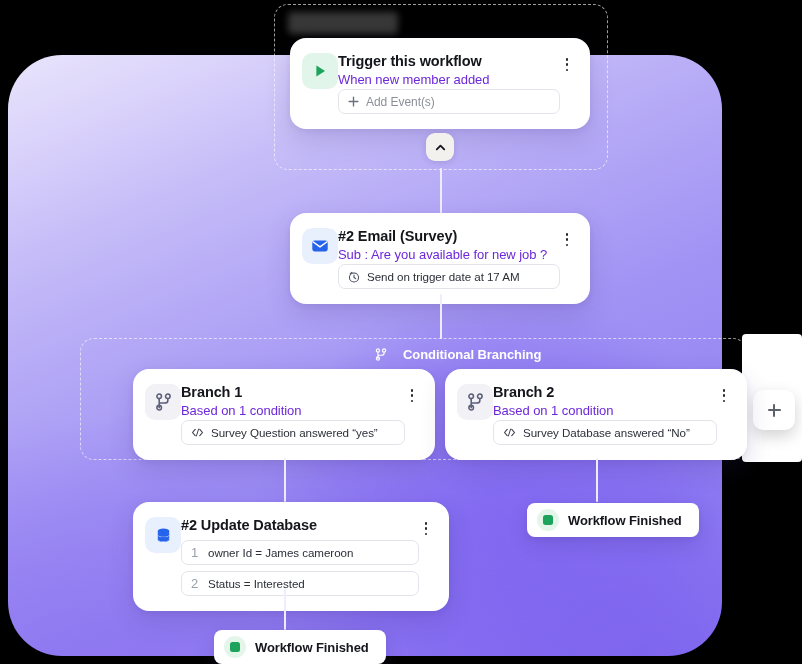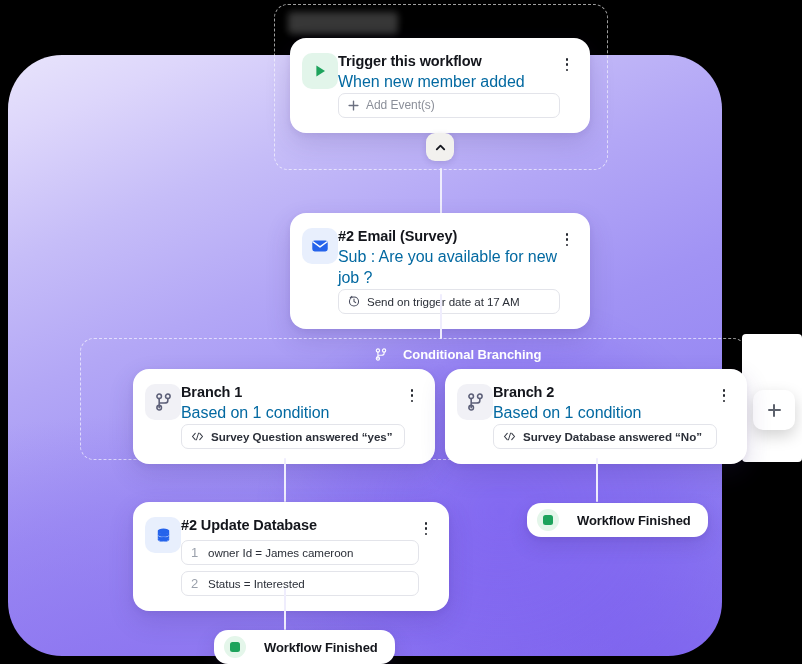--- a/index.html
+++ b/index.html
@@ -111,43 +111,43 @@
 
   .node-main { flex: 1 1 auto; min-width: 0; }
   .node-title {
     font-size: 14.5px;
     font-weight: 700;
     color: #14161c;
     letter-spacing: -0.1px;
     line-height: 1.25;
   }
   .node-sub {
-    font-size: 16px;
-    color: #0369a1;
+    font-size: 13px;
+    color: #6d28d9;
     margin-top: 2px;
     letter-spacing: -0.05px;
     line-height: 1.3;
   }
 
   .chip {
     border: 1px solid #e3e4ea;
     border-radius: 7px;
     height: 25px;
     display: flex;
     align-items: center;
     gap: 7px;
     padding: 0 9px;
     font-size: 11.6px;
     color: #2b2f38;
     background: #fff;
     letter-spacing: -0.05px;
     box-sizing: border-box;
   }
   .chip.muted { color: #8b8f99; font-size: 12px; }
-  .chip.code { color: #2b2f38; font-weight: bold; }
+  .chip.code { color: #2b2f38; }
   .chip .chip-num {
     color: #9aa0ab;
     font-size: 13px;
     font-weight: 400;
     min-width: 10px;
   }
   .chip-stack { margin-top: 6px; }
   .chip-stack .chip { margin-top: 6px; }
 
   .kebab {
@@ -194,24 +194,24 @@
     color: #ffffff;
     letter-spacing: -0.05px;
     white-space: nowrap;
   }
 
   
   .finish-pill {
     position: absolute;
     height: 34px;
     background: #ffffff;
-    border-radius: 14px;
-    display: flex;
-    align-items: center;
-    gap: 18px;
+    border-radius: 8px;
+    display: flex;
+    align-items: center;
+    gap: 9px;
     padding: 0 17px 0 10px;
     box-shadow: 0 8px 20px rgba(58,36,120,0.16), 0 2px 5px rgba(58,36,120,0.08);
     box-sizing: border-box;
   }
   .finish-dot {
     width: 22px;
     height: 22px;
     border-radius: 50%;
     background: #e4f6ea;
     display: flex;

